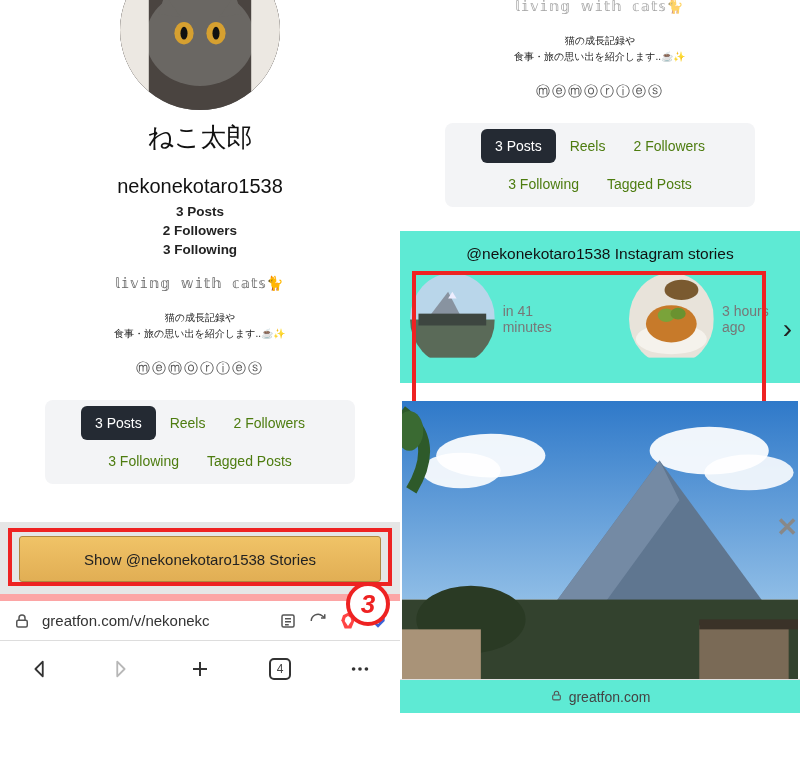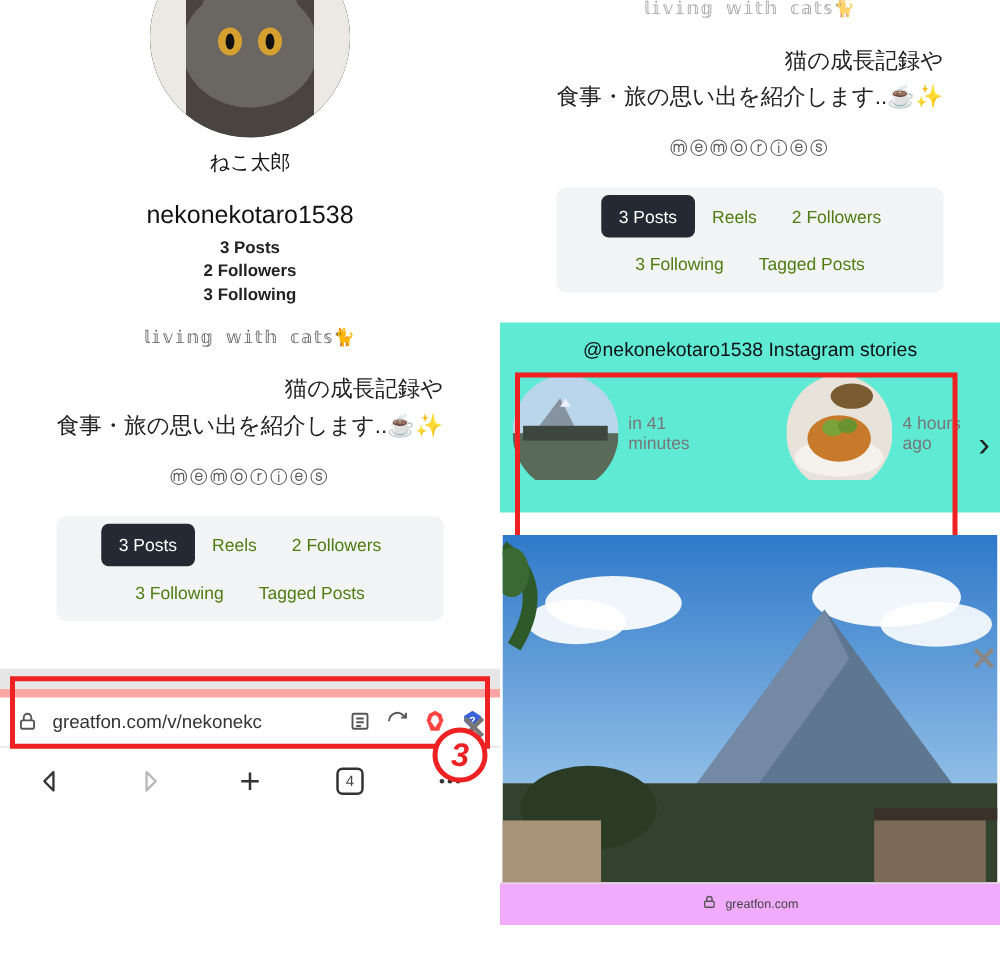--- a/index.html
+++ b/index.html
@@ -18,28 +18,28 @@
 
   
   .avatar {
     width: 160px; height: 160px; border-radius: 50%;
     overflow: hidden; margin-top: -50px;
     background: #666;
     position: relative;
   }
   .avatar svg { width: 100%; height: 100%; }
 
-  .display-name { font-size: 16px; color: #111; margin-top: 10px; }
+  .display-name { font-size: 26px; color: #111; margin-top: 10px; }
   .username { font-size: 20px; color: #111; margin-top: 20px; }
 
   .stat-line { font-size: 13.5px; font-weight: 600; color: #222; margin-top: 6px; }
   .stat-line + .stat-line { margin-top: 4px; }
 
   .bio-line { font-size: 14px; color: #666; margin-top: 18px; font-family: "Courier New", monospace; letter-spacing: 1px; }
-  .bio-text { font-size: 18px; color: #222; margin-top: 18px; text-align: right; line-height: 1.6; }
+  .bio-text { font-size: 10px; color: #222; margin-top: 18px; text-align: center; line-height: 1.6; }
   .bio-text .sub { display: block; }
   .bio-circled { font-size: 14px; color: #555; margin-top: 18px; letter-spacing: 2px; }
 
   .tabs {
     margin-top: 22px;
     display: flex; flex-wrap: wrap;
     justify-content: center;
     gap: 4px 0;
     background: #f3f4f6;
     border-radius: 8px;
@@ -154,22 +154,22 @@
   .close-x-r {
     position: absolute; right: 2px; top: 512px;
     font-size: 26px; color: #888;
     background: none; border: none; cursor: pointer; font-weight: bold;
   }
 
   .bottom-url-r {
     display: flex; align-items:center; justify-content:center;
     gap: 6px;
     height: 34px;
-    font-size: 10px; color: #444;
-    background: #f0abfc;
+    font-size: 14px; color: #444;
+    background: #5eead4;
     border-top: 1px solid #e0e0e0;
   }
   .lock-ico { font-size: 12px; }
 </style>
 </head>
 <body>
 
 <div class="col col-left">
   <div class="content">
     <div class="avatar">
@@ -206,20 +206,21 @@
       <button class="tab">Reels</button>
       <button class="tab">2 Followers</button>
       <button class="tab">3 Following</button>
       <button class="tab">Tagged Posts</button>
     </div>
   </div>
 
   <button class="close-x" style="top:auto; bottom:172px; right:10px; position:absolute;">✕</button>
 
   <div class="show-box">
+    <button class="show-btn">Show @nekonekotaro1538 Stories</button>
     <div class="red-box-3"></div>
   </div>
 
   <div class="callout" style="left:346px; top:582px;">3</div>
 
   <div class="url-bar">
     <span class="ic">
       <svg viewBox="0 0 24 24" width="18" height="18" fill="none" stroke="#555" stroke-width="2">
           <rect x="5" y="11" width="14" height="9" rx="2"></rect>
           <path d="M8 11V8a4 4 0 018 0v3"></path>
@@ -324,21 +325,21 @@
           <div class="thumb">
             <svg viewBox="0 0 100 100">
               <rect width="100" height="100" fill="#e8e3da"></rect>
               <ellipse cx="50" cy="78" rx="42" ry="18" fill="#f5f2ec"></ellipse>
               <ellipse cx="50" cy="60" rx="30" ry="22" fill="#c77a2a"></ellipse>
               <ellipse cx="44" cy="50" rx="10" ry="8" fill="#7aa33a"></ellipse>
               <ellipse cx="58" cy="48" rx="9" ry="7" fill="#6a9230"></ellipse>
               <ellipse cx="62" cy="20" rx="20" ry="12" fill="#7a5a30"></ellipse>
             </svg>
           </div>
-          <div class="cap">4 hours ago</div>
+          <div class="cap">3 hours ago</div>
         </div>
       </div>
       <button class="chev">›</button>
     </div>
     <div class="red-box-4"></div>
   </div>
 
   <div class="big-photo">
     <svg viewBox="0 0 400 280" preserveAspectRatio="xMidYMid slice">
       <defs>

